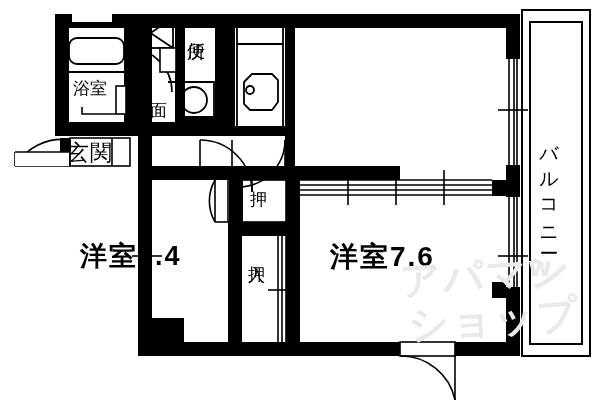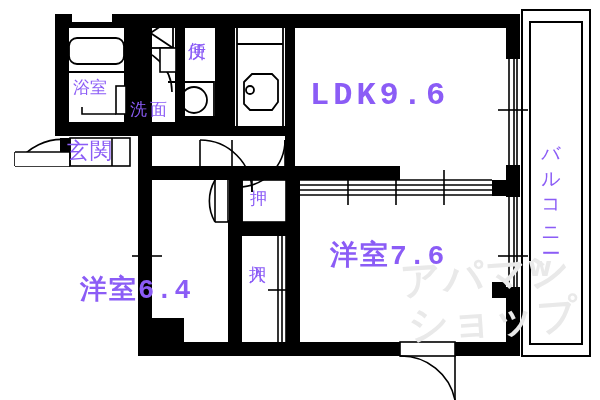--- a/index.html
+++ b/index.html
@@ -1,21 +1,21 @@
 <!DOCTYPE html>
 <html><head>
 <meta charset="utf-8">
 <style>
   html,body{margin:0;padding:0;background:#ffffff;}
   body{width:600px;height:400px;overflow:hidden;
        font-family:"DejaVu Sans","Liberation Sans",sans-serif;}
   #plan{position:relative;width:600px;height:400px;background:#ffffff;}
   #plan svg{position:absolute;left:0;top:0;}
-  .lbl{position:absolute;color:#8b5cf6;white-space:nowrap;
-       font-family:Liberation Mono, monospace;
+  .lbl{position:absolute;color:#000000;white-space:nowrap;
+       font-family:Liberation Sans, sans-serif;
        font-weight:bold;line-height:1;}
   .lbl.thin{font-weight:normal;}
   .vert{writing-mode:vertical-rl;text-orientation:upright;}
   .wm{position:absolute;color:#e9e9e9;font-weight:bold;
       font-family:"DejaVu Sans","Liberation Sans",sans-serif;
       letter-spacing:2px;pointer-events:none;}
 </style>
 </head>
 <body>
 
@@ -220,23 +220,22 @@
 
     <g stroke="#000000" stroke-width="1.8" fill="none">
       <rect x="237" y="18" width="46" height="115"></rect>
       <line x1="237" y1="44" x2="283" y2="44"></line>
       <path d="M 244 82 L 252 74 L 272 74 L 278 80 L 278 102 L 272 110 L 250 110 L 244 104 Z"></path>
       <circle cx="250" cy="90" r="4"></circle>
     </g>
 
   </svg>
 
-  <div class="lbl" style="left:310px;top:80px;font-size:32px;letter-spacing:4px;">LDK9.6</div>
-
-  <div class="lbl" style="left:80px;top:243px;font-size:27px;letter-spacing:2px;margin-top:35px;">洋室6.4</div>
+
+  <div class="lbl" style="left:80px;top:243px;font-size:27px;letter-spacing:2px;">洋室6.4</div>
 
   <div class="lbl" style="left:330px;top:243px;font-size:28px;letter-spacing:2px;">洋室7.6</div>
 
   <div class="lbl thin" style="left:73px;top:80px;font-size:17px;">浴室</div>
 
   <div class="lbl thin" style="left:130px;top:90px;font-size:17px;letter-spacing:3px;margin-top:12px;">洗面</div>
 
   <div class="lbl thin vert" style="left:187px;top:28px;font-size:18px;">便所</div>
 
   <div class="lbl thin" style="left:67px;top:142px;font-size:22px;letter-spacing:1px;">玄関</div>

